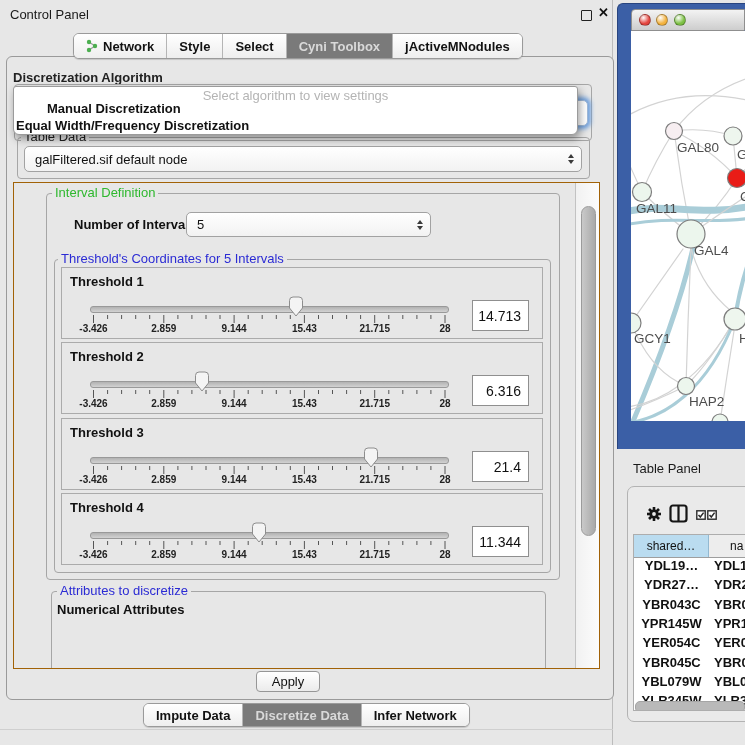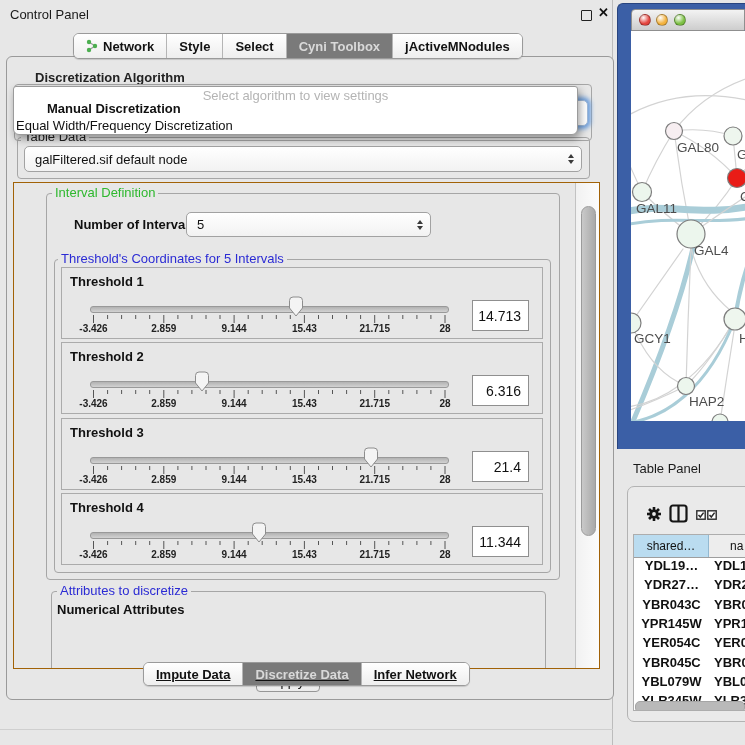--- a/index.html
+++ b/index.html
@@ -26,21 +26,21 @@
   
   .combo{position:absolute;background:linear-gradient(#ffffff,#f2f2f2);border:1px solid #a2a2a2;border-radius:5px;
          font-size:13px;display:flex;align-items:center;padding:0 10px;box-sizing:border-box;}
   .spin{position:absolute;right:7px;top:50%;transform:translateY(-50%);display:flex;flex-direction:column;gap:2px;}
   .spin .up{width:0;height:0;border-left:3.5px solid transparent;border-right:3.5px solid transparent;border-bottom:4.5px solid #3a3a3a;}
   .spin .dn{width:0;height:0;border-left:3.5px solid transparent;border-right:3.5px solid transparent;border-top:4.5px solid #3a3a3a;}
   
   #algo-popup{left:13px;top:86px;width:563px;height:47px;background:#fff;border:1px solid #9b9b9b;
               border-radius:3px 3px 6px 6px;box-shadow:2px 4px 9px rgba(0,0,0,.38);z-index:40;}
   #algo-hint{position:absolute;left:0;right:0;top:1px;text-align:center;font-size:13px;color:#b4b4b4;}
-  .popup-opt{position:absolute;left:2px;font-size:13px;white-space:nowrap;}
+  .popup-opt{position:absolute;left:2px;font-size:13px;white-space:nowrap;font-weight:bold;}
   .popup-opt.b{font-weight:bold;margin-left:31px;}
   #focus-combo{left:24px;top:100px;width:562px;height:24px;background:#fff;border:1px solid #9fb9d8;border-radius:5px;
                box-shadow:0 0 4px 2.5px rgba(95,150,220,.85);z-index:5;}
   
   #scrollpanel{left:13px;top:182px;width:585px;height:485px;border:1px solid #a16207;background:#e7e7e7;overflow:hidden;}
   .vtrack{position:absolute;right:0;top:0;bottom:0;width:23px;background:linear-gradient(90deg,#f1f1f1,#fcfcfc);border-left:1px solid #c2c2c2;}
   .vthumb{position:absolute;right:3px;top:23px;width:15px;height:330px;border-radius:8px;
           background:linear-gradient(90deg,#c9c9c9,#a9a9a9);border:1px solid #9b9b9b;box-sizing:border-box;}
   
   .tpanel{position:absolute;left:47px;width:480px;height:70px;border:1px solid #ababab;background:#e7e7e7;}
@@ -111,21 +111,21 @@
       <div class="tab sel">
         <span>Cyni Toolbox</span>
       </div>
       <div class="tab">
         <span>jActiveMNodules</span>
       </div>
     </div>
 
   <div class="abs" id="content-panel"></div>
 
-  <div class="abs gtitle gt-dark" style="left:32px;top:71px;background:transparent;">Discretization Algorithm</div>
+  <div class="abs gtitle gt-dark" style="left:10px;top:71px;background:transparent;">Discretization Algorithm</div>
   <div class="abs group" style="left:14px;top:84px;width:576px;height:55px;"></div>
   <div class="abs" id="focus-combo"></div>
 
   <div class="abs" id="algo-popup">
     <div id="algo-hint">Select algorithm to view settings</div>
     <div id="algo-options">
         <div class="popup-opt b" style="top: 14px;">Manual Discretization</div>
         <div class="popup-opt" style="top: 31px;">Equal Width/Frequency Discretization</div>
       </div>
   </div>
@@ -230,21 +230,21 @@
     <div class="abs group" style="left:37px;top:408px;width:493px;height:95px;"></div>
     <div class="gtitle gt-blue" style="left:43px;top:401px;">Attributes to discretize</div>
     <div class="abs" style="left:43px;top:419px;font-size:13px;font-weight:bold;">Numerical Attributes</div>
 
     <div class="vtrack">
         <div class="vthumb"></div>
       </div>
   </div>
 
   <div class="abs" id="apply-btn">Apply</div>
-  <div class="tabstrip" id="bottom-tabs" style="left:143px;top:662px;height:22px;text-decoration:underline;">
+  <div class="tabstrip" id="bottom-tabs" style="left:143px;top:703px;height:22px;">
       <div class="tab">
         <span>Impute Data</span>
       </div>
       <div class="tab sel">
         <span>Discretize Data</span>
       </div>
       <div class="tab">
         <span>Infer Network</span>
       </div>
     </div>

